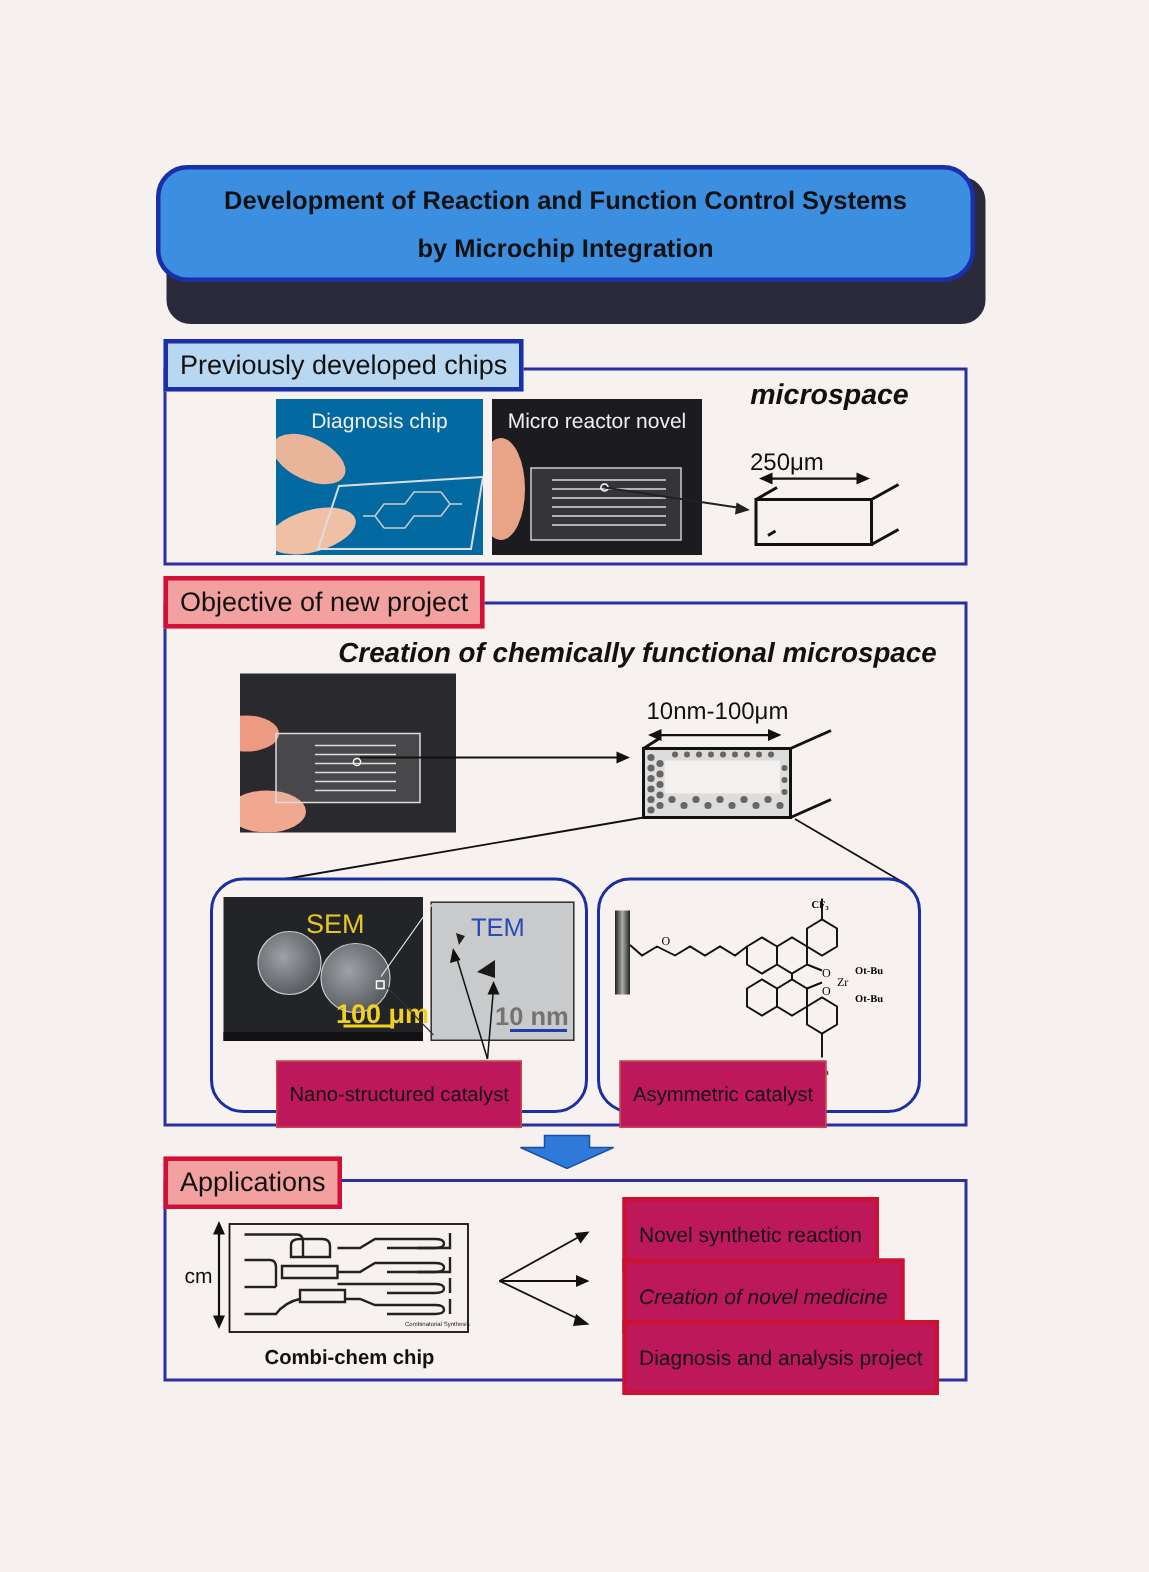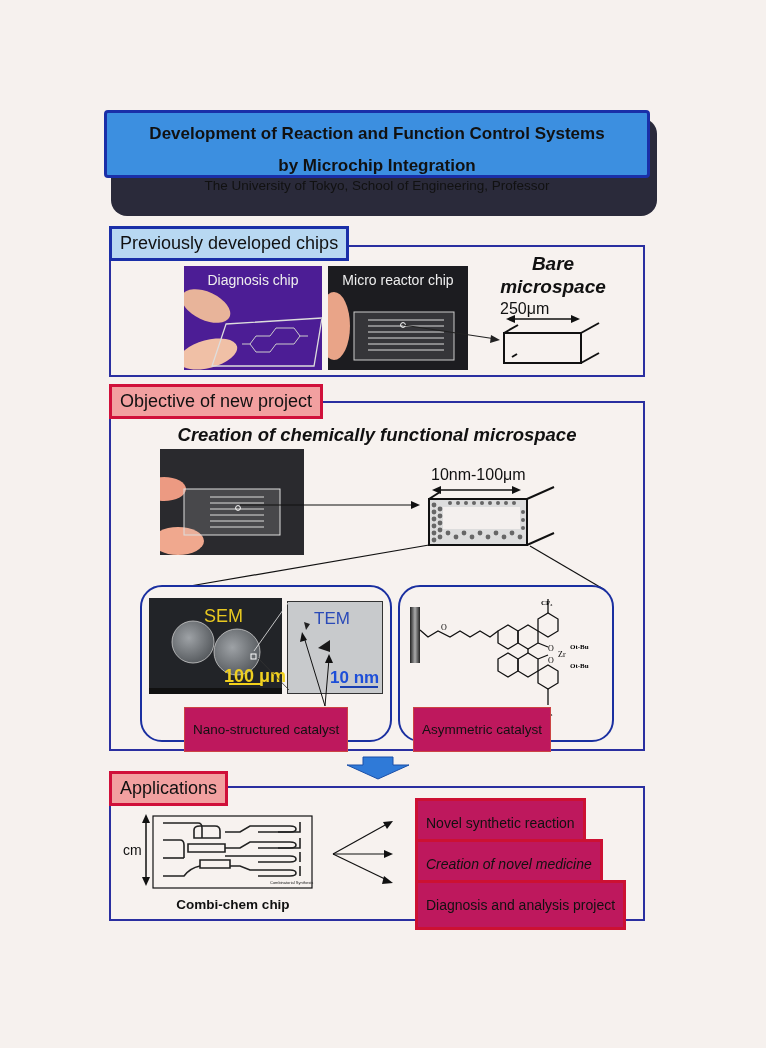--- a/index.html
+++ b/index.html
@@ -1,44 +1,43 @@
 <!DOCTYPE html>
 <html><head>
 <meta charset="utf-8">
 <style>
   html, body { margin:0; padding:0; }
   body { width:766px; height:1048px; background:#f6f1ee; position:relative; overflow:hidden; font-family:"Liberation Sans", sans-serif; color:#111; }
   .abs { position:absolute; }
   
   .title-shadow { left:111px; top:118px; width:546px; height:98px; background:#2a2a3a; border-radius:16px; }
-  .title-box { left:104px; top:110px; width:546px; height:68px; background:#3c8fe0; border:3px solid #1a2fa8; border-radius:4px; box-sizing:border-box; text-align:center; }
+  .title-box { left:104px; top:110px; width:546px; height:78px; background:#3c8fe0; border:3px solid #1a2fa8; border-radius:21px; box-sizing:border-box; text-align:center; }
   .title-box .t1 { font-weight:bold; font-size:17px; margin-top:10px; line-height:22px; color:#111; }
   .title-box .t2 { font-size:13.5px; line-height:18px; color:#111; }
   .title-box .t2.first { margin-top:4px; }
   
   .section { border:2px solid #2a2fa0; box-sizing:border-box; background:#f7f2ef; }
   .tag { box-sizing:border-box; font-size:18px; padding:4px 8px; white-space:nowrap; }
   .tag.blue { background:#b8d8f2; border:3px solid #1a2fa8; }
   .tag.red { background:#f2a0a0; border:3px solid #d0103a; }
   .pill { background:#be185d; border:3px solid #cc1133; box-sizing:border-box; font-size:14px; padding:14px 8px; white-space:nowrap; }
   .pill.thin { border-width:1px; border-color:#c44; font-size:13.5px; }
-  .photo { background:#4c1d95; overflow:hidden; }
+  .photo { background:#0369a1; overflow:hidden; }
   .photo .cap { position:absolute; top:6px; width:100%; text-align:center; color:#eee; font-size:14px; }
   .bold-italic { font-weight:bold; font-style:italic; }
   .inset { border:2px solid #1a2fa0; border-radius:22px; box-sizing:border-box; }
   svg { overflow:visible; }
 </style>
 </head>
 <body>
 
 <div class="abs title-shadow"></div>
 <div class="abs title-box">
   <div class="t1">Development of Reaction and Function Control Systems</div>
   <div class="t1">by Microchip Integration</div>
-  <div class="t2">The University of Tokyo, School of Engineering, Professor</div>
 </div>
 
 <div class="abs section" style="left:109px; top:245px; width:536px; height:132px;"></div>
 <div class="abs tag blue" style="left:109px; top:226px;">Previously developed chips</div>
 
 <div class="abs photo" style="left:184px; top:266px; width:138px; height:104px;">
   <svg width="138" height="104">
     <ellipse cx="22" cy="40" rx="26" ry="14" fill="#e8b49a" transform="rotate(25 22 40)"></ellipse>
     <ellipse cx="24" cy="88" rx="30" ry="14" fill="#f0c0a6" transform="rotate(-15 24 88)"></ellipse>
     <polygon points="42,58 138,52 130,100 28,100" fill="none" stroke="#ddd" stroke-width="1.3"></polygon>
@@ -53,48 +52,47 @@
     <g stroke="#ddd" stroke-width="1">
       <line x1="40" y1="54" x2="116" y2="54"></line>
         <line x1="40" y1="60" x2="116" y2="60"></line>
       <line x1="40" y1="66" x2="116" y2="66"></line>
         <line x1="40" y1="72" x2="116" y2="72"></line>
       <line x1="40" y1="78" x2="116" y2="78"></line>
         <line x1="40" y1="84" x2="116" y2="84"></line>
     </g>
     <circle cx="75" cy="59" r="2.4" fill="none" stroke="#fff" stroke-width="1"></circle>
   </svg>
-  <div class="cap">Micro reactor chip</div>
+  <div class="cap">Micro reactor novel</div>
 </div>
 
 <svg class="abs" style="left:0; top:0;" width="766" height="1048">
   <line x1="403" y1="325" x2="496" y2="339" stroke="#222" stroke-width="1.2"></line>
   <polygon points="500,340 491,335 490,343" fill="#222"></polygon>
   <g stroke="#111" stroke-width="2" fill="none">
     <rect x="504" y="333" width="77" height="30"></rect>
     <line x1="504" y1="333" x2="518" y2="325"></line>
     <line x1="581" y1="333" x2="599" y2="323"></line>
     <line x1="581" y1="363" x2="599" y2="353"></line>
     <line x1="512" y1="357" x2="517" y2="354"></line>
   </g>
   <g>
     <line x1="512" y1="319" x2="574" y2="319" stroke="#111" stroke-width="1.5"></line>
     <polygon points="506,319 515,315 515,323" fill="#111"></polygon>
     <polygon points="580,319 571,315 571,323" fill="#111"></polygon>
   </g>
 </svg>
 <div class="abs bold-italic" style="left:480px; top:252px; width:146px; text-align:center; font-size:19px; line-height:23px;">
-  <div>Bare</div>
   <div>microspace</div>
 </div>
 <div class="abs" style="left:500px; top:300px; font-size:16px;">250μm</div>
 
 <div class="abs section" style="left:109px; top:401px; width:536px; height:350px;"></div>
 <div class="abs tag red" style="left:109px; top:384px;">Objective of new project</div>
-<div class="abs bold-italic" style="left:109px; top:424px; width:536px; text-align:center; font-size:18.5px;">Creation of chemically functional microspace</div>
+<div class="abs bold-italic" style="left:109px; top:424px; width:536px; text-align:center; font-size:18.5px;padding-left:48px;">Creation of chemically functional microspace</div>
 
 <div class="abs photo" style="left:160px; top:449px; width:144px; height:106px; background:#2a2a2e;">
   <svg width="144" height="106">
     <ellipse cx="4" cy="40" rx="22" ry="12" fill="#ec9a82"></ellipse>
     <ellipse cx="18" cy="92" rx="26" ry="14" fill="#f0a88e"></ellipse>
     <rect x="24" y="40" width="96" height="46" fill="rgba(210,210,210,0.18)" stroke="#ddd" stroke-width="1"></rect>
     <g stroke="#ddd" stroke-width="1">
       <line x1="50" y1="48" x2="104" y2="48"></line>
         <line x1="50" y1="54" x2="104" y2="54"></line>
       <line x1="50" y1="60" x2="104" y2="60"></line>
@@ -183,21 +181,21 @@
 <div class="abs" style="left:199px; top:666px; font-size:18px; font-weight:bold; color:#f0d020;margin-left:25px;">100 μm</div>
 
 <div class="abs" style="left:287px; top:601px; width:96px; height:93px; background:#c8cacc; border:1px solid #333; box-sizing:border-box;">
   <svg width="96" height="93">
     <polygon points="16,20 22,22 18,28" fill="#222"></polygon>
     <polygon points="30,46 42,38 42,50" fill="#1a1a1a"></polygon>
     <line x1="52" y1="85" x2="90" y2="85" stroke="#1a3fb0" stroke-width="2"></line>
   </svg>
 </div>
 <div class="abs" style="left:314px; top:609px; font-size:17px; color:#2a4ab8;">TEM</div>
-<div class="abs" style="left:330px; top:668px; font-size:17px; font-weight:bold; color:#1d4ed8;">10 nm</div>
+<div class="abs" style="left:330px; top:668px; font-size:17px; font-weight:bold; color:#737373;">10 nm</div>
 
 <svg class="abs" style="left:0; top:0;" width="766" height="1048">
   <line x1="254" y1="651" x2="288" y2="603" stroke="#eee" stroke-width="0.8"></line>
   <line x1="258" y1="658" x2="289" y2="690" stroke="#333" stroke-width="0.8"></line>
   <line x1="325" y1="706" x2="304" y2="637" stroke="#111" stroke-width="1"></line>
   <polygon points="302,632 300,642 307,640" fill="#111"></polygon>
   <line x1="325" y1="706" x2="329" y2="659" stroke="#111" stroke-width="1"></line>
   <polygon points="329,654 325,663 333,663" fill="#111"></polygon>
 </svg>
 <div class="abs pill thin" style="left:184px; top:707px;">Nano-structured catalyst</div>

